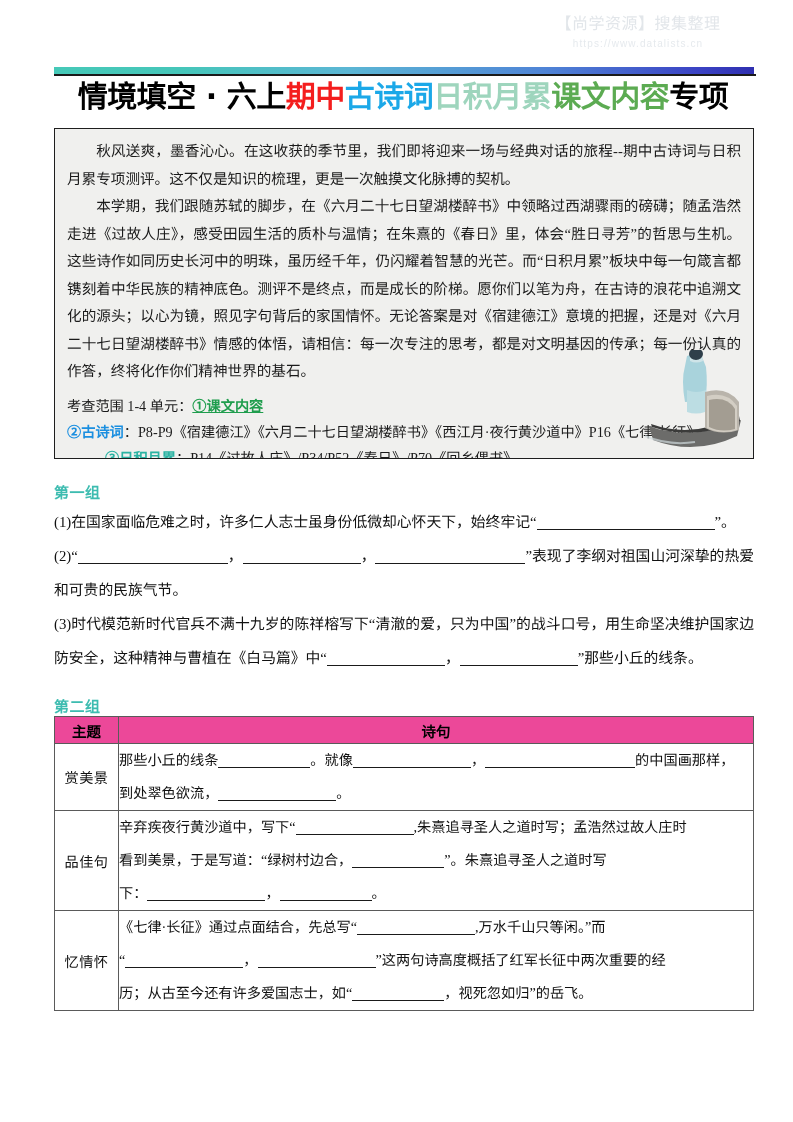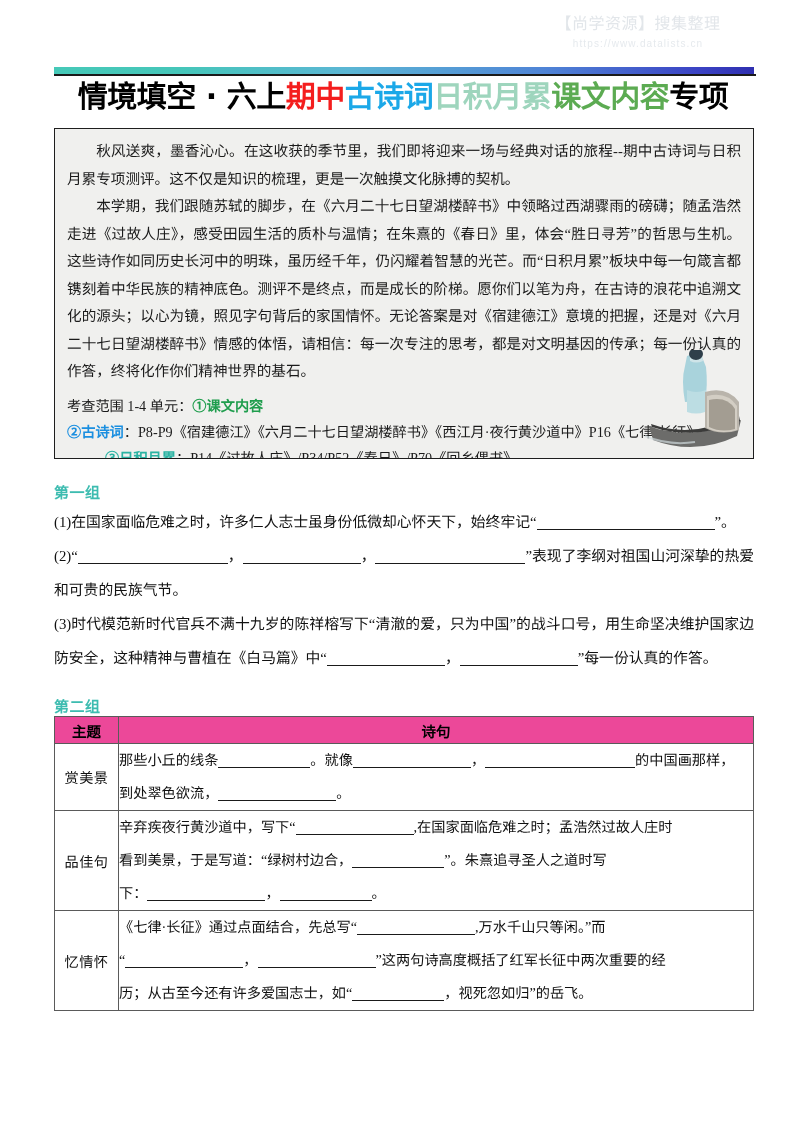--- a/index.html
+++ b/index.html
@@ -110,21 +110,21 @@
   .intro-inner p {
     margin: 0;
     text-indent: 2em;
   }
   .scope {
     margin-top: 7px;
     font-size: 14.2px;
     line-height: 26px;
   }
   .scope div { white-space: nowrap; }
-  .scope-label-green { color: #1f9d4d; font-weight: 700; }
+  .scope-label-green { color: #1f9d4d; font-weight: 700; text-decoration: underline; }
   .scope-label-blue  { color: #1b8fe0; font-weight: 700; }
   .scope-label-teal  { color: #2bb3a3; font-weight: 700; margin-left: 38px; }
 
   
   .boat-illo {
     position: absolute;
     right: 6px;
     bottom: 0px;
     width: 104px;
     height: 108px;
@@ -258,21 +258,21 @@
     </svg>
   </div>
 
   <div class="group-heading" id="group-one-heading">第一组</div>
 
   <div class="questions">
     <p><span>(1)</span><span>在国家面临危难之时，许多仁人志士虽身份低微却心怀天下，始终牢记“</span><span class="blank b-xl"></span><span>”。</span></p>
 
     <p><span>(2)</span><span>“</span><span class="blank b-lg"></span><span>，</span><span class="blank b-md"></span><span>，</span><span class="blank b-lg"></span><span>”表现了李纲对祖国山河深挚的热爱和可贵的民族气节。</span></p>
 
-    <p><span>(3)</span><span>时代模范新时代官兵不满十九岁的陈祥榕写下“清澈的爱，只为中国”的战斗口号，用生命坚决维护国家边防安全，这种精神与曹植在《白马篇》中“</span><span class="blank b-md"></span><span>，</span><span class="blank b-md"></span><span>”每一份认真的作答。</span></p>
+    <p><span>(3)</span><span>时代模范新时代官兵不满十九岁的陈祥榕写下“清澈的爱，只为中国”的战斗口号，用生命坚决维护国家边防安全，这种精神与曹植在《白马篇》中“</span><span class="blank b-md"></span><span>，</span><span class="blank b-md"></span><span>”那些小丘的线条。</span></p>
   </div>
 
   <div class="group-heading" id="group-two-heading">第二组</div>
 
   <table class="poem-table">
     <colgroup>
       <col class="col-theme">
       <col>
     </colgroup>
     <thead>
@@ -287,21 +287,21 @@
         <td class="cell-theme">赏美景</td>
         <td class="cell-lines">
           <div><span>那些小丘的线条</span><span class="blank b-sm"></span><span>。就像</span><span class="blank b-md"></span><span>，</span><span class="blank b-lg"></span><span>的中国画那样，</span></div>
           <div><span>到处翠色欲流，</span><span class="blank b-md"></span><span>。</span></div>
         </td>
       </tr>
 
       <tr>
         <td class="cell-theme">品佳句</td>
         <td class="cell-lines">
-          <div><span>辛弃疾夜行黄沙道中，写下“</span><span class="blank b-md"></span><span>,在国家面临危难之时；孟浩然过故人庄时</span></div>
+          <div><span>辛弃疾夜行黄沙道中，写下“</span><span class="blank b-md"></span><span>,朱熹追寻圣人之道时写；孟浩然过故人庄时</span></div>
           <div><span>看到美景，于是写道：“绿树村边合，</span><span class="blank b-sm"></span><span>”。朱熹追寻圣人之道时写</span></div>
           <div><span>下：</span><span class="blank b-md"></span><span>，</span><span class="blank b-sm"></span><span>。</span></div>
         </td>
       </tr>
 
       <tr>
         <td class="cell-theme">忆情怀</td>
         <td class="cell-lines">
           <div><span>《七律·长征》通过点面结合，先总写“</span><span class="blank b-md"></span><span>,万水千山只等闲。”而</span></div>
           <div><span>“</span><span class="blank b-md"></span><span>，</span><span class="blank b-md"></span><span>”这两句诗高度概括了红军长征中两次重要的经</span></div>

